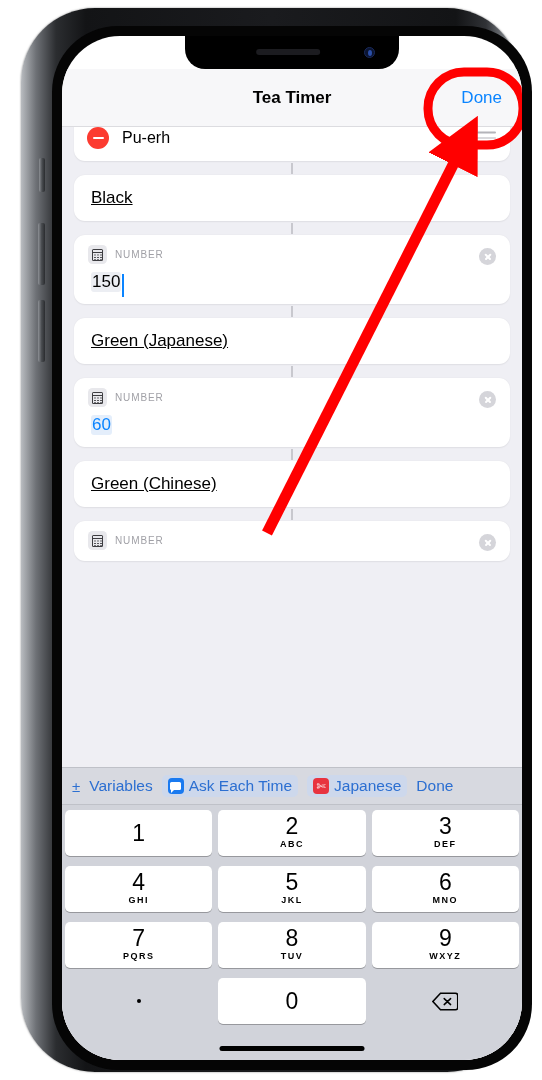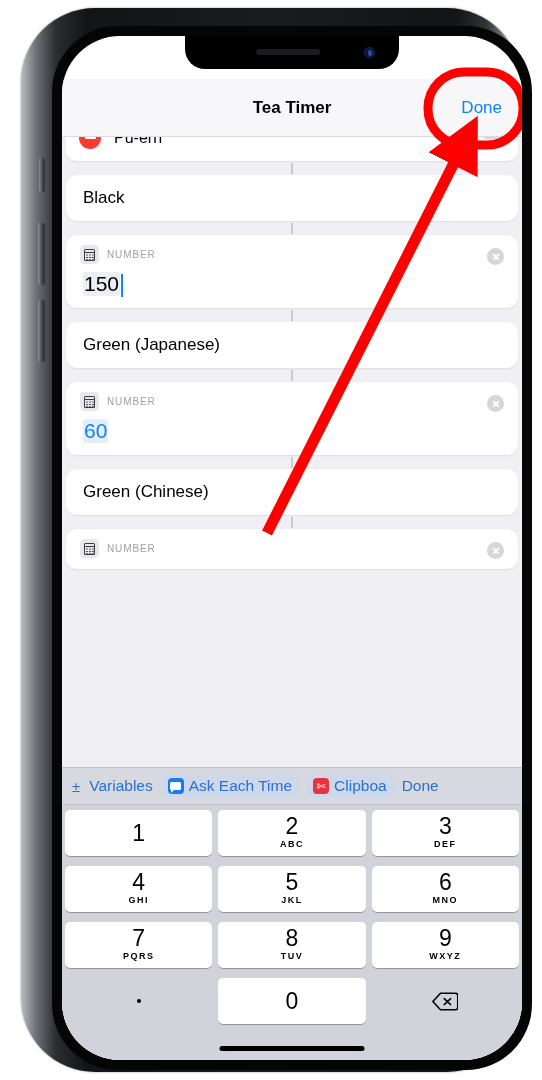--- a/index.html
+++ b/index.html
@@ -85,41 +85,41 @@
   #wifi-icon span:nth-child(3){ width:3px; height:3px; top:8px; border-radius:50%;
      border:none; background:#000; }
   #battery{ width:24px; height:12px; border:1.4px solid #000; border-radius:3.5px; position:relative; }
   #battery::after{ content:""; position:absolute; right:-3.5px; top:3.3px;
      width:2px; height:4.5px; background:#000; border-radius:0 1.5px 1.5px 0;}
   #battery-fill{ position:absolute; left:1.2px; top:1.2px; bottom:1.2px; width:26%;
      background:#000; border-radius:2px;}
 
   
   #nav-bar{
-    position:absolute; top:43px; left:0; width:100%; height:58px;
+    position:absolute; top:33px; left:0; width:100%; height:58px;
     background:#f7f7f9;
     display:flex; align-items:center; justify-content:center;
     border-bottom:.5px solid #dcdce0;
     z-index:25;
   }
   #nav-title{ font-size:17px; font-weight:700; color:#000; }
   #done-nav-button{
     position:absolute; right:20px; top:50%; transform:translateY(-50%);
     font-size:17px; color:#0a84ff; font-weight:400;
   }
 
   
   #content{
     position:absolute; top:79px; left:0; right:0; bottom:0;
     background:#efeff4;
     overflow:hidden;
   }
 
   .card{
-    margin:0 4px; background:#fff; border-radius:11px;
+    margin:0 12px; background:#fff; border-radius:11px;
     box-shadow:0 .5px 1.5px rgba(0,0,0,.07);
   }
 
   
   #list-card{ border-radius:0 0 11px 11px; margin-top:0; }
   .list-row{
     display:flex; align-items:center; height:46px; padding:0 13px;
     position:relative;
   }
   .list-row + .list-row::before{
@@ -140,21 +140,21 @@
     position:absolute; right:14px; top:50%; transform:translateY(-50%);
     width:20px; height:13px; display:flex; flex-direction:column; justify-content:space-between;
   }
   #drag-handle-pu-erh i{ display:block; height:1.6px; background:#b4b4b9; border-radius:1px;}
 
   
   .connector{ height:14px; display:flex; justify-content:center; align-items:center; }
   .connector i{ width:2px; height:11px; background:#c8c8ce; display:block; }
 
   
-  .text-card{ height:46px; display:flex; align-items:center; padding:0 17px; }
+  .text-card{ height:46px; display:flex; align-items:center; padding:0 17px;text-decoration:underline; }
   .text-card-label{ font-size:17px; color:#000; }
 
   
   .num-card{ padding:10px 14px 12px 14px; position:relative; }
   .num-head{ display:flex; align-items:center; gap:8px; }
   .calc-icon{
     width:19px; height:19px; border-radius:4.5px; background:#e8e8ec;
     display:flex; align-items:center; justify-content:center; flex:0 0 19px;
   }
   .calc-icon .glyph{
@@ -177,21 +177,21 @@
     display:flex; align-items:center; justify-content:center;
   }
   .num-clear-btn .x{ position:relative; width:8px; height:8px; }
   .num-clear-btn .x::before,.num-clear-btn .x::after{
     content:""; position:absolute; left:0; top:3.2px; width:8px; height:1.6px;
     background:#fff; border-radius:1px;
   }
   .num-clear-btn .x::before{ transform:rotate(45deg); }
   .num-clear-btn .x::after{ transform:rotate(-45deg); }
   .num-value{
-    margin-top:8px; margin-left:3px; font-size:21px; color:#000;
+    margin-top:8px; margin-left:3px; font-size:17px; color:#000;
     background:#eceef3; border-radius:3px; display:inline-block; padding:0 1px;
     position:relative;
   }
   .num-value.blue{ color:#0a84ff; background:#e4eefb; }
   .num-value .caret{
     position:absolute; right:-3px; top:2px; width:2px; height:23px;
     background:#0a84ff;
   }
   .num-card.clipped{ overflow:hidden; }
 
@@ -375,21 +375,21 @@
         <div class="kb-tool chip">
           <span class="tool-ic" id="ask-each-time-icon">
               <span class="bub"></span>
             </span>
           <span>Ask Each Time</span>
         </div>
         <div class="kb-tool chip">
           <span class="tool-ic" id="clipboard-icon">
               <span class="sc">✄</span>
             </span>
-          <span>Clipboa</span>
+          <span>Japanese</span>
         </div>
         <div id="kb-done-label">Done</div>
       </div>
 
       <div id="keys">
         <div class="kb-row">
           <div class="kb-key">
             <span class="digit">1</span>
           </div>
           <div class="kb-key has-letters">

